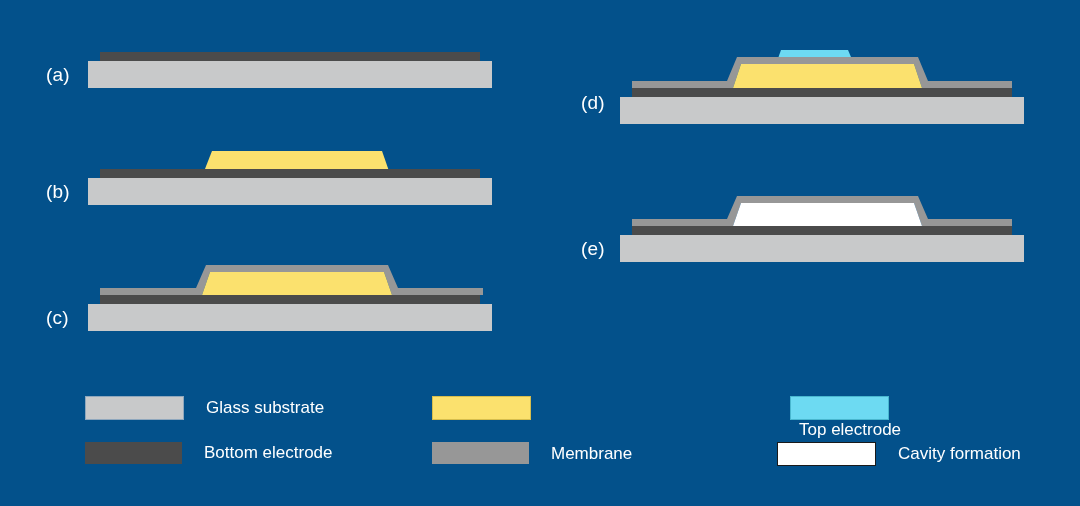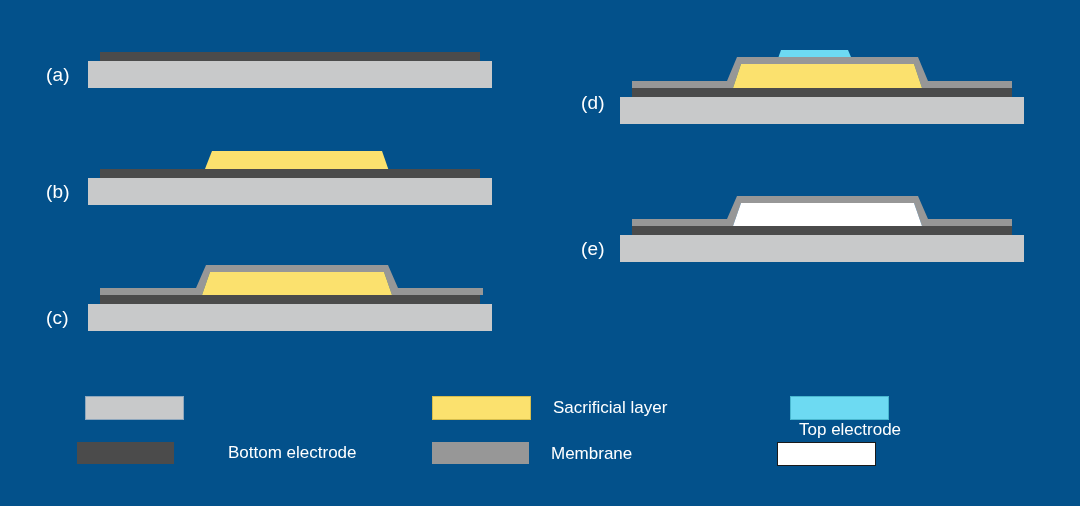--- a/index.html
+++ b/index.html
@@ -91,37 +91,38 @@
 </svg>
 
 <div class="panel-label" style="left:46px; top:64px;">(a)</div>
 <div class="panel-label" style="left:46px; top:181px;">(b)</div>
 <div class="panel-label" style="left:46px; top:307px;">(c)</div>
 <div class="panel-label" style="left:581px; top:92px;">(d)</div>
 <div class="panel-label" style="left:581px; top:238px;">(e)</div>
 
 <div class="legend-item" style="left:85px; top:396px;">
   <div class="legend-swatch" style="background:#c8c9ca; border:1px solid #8fa7bd;"></div>
+  <div class="legend-text">Glass substrate</div>
 </div>
 
-<div class="legend-item" style="left:77px; top:442px;gap:32px;">
+<div class="legend-item" style="left:85px; top:442px;">
   <div class="legend-swatch" style="background:#4b4b4b;"></div>
   <div class="legend-text">Bottom electrode</div>
 </div>
 
 <div class="legend-item" style="left:432px; top:396px;">
   <div class="legend-swatch" style="background:#fbe16e; border:1px solid #d6bd4d;"></div>
-  <div class="legend-text">Sacrificial layer</div>
 </div>
 
 <div class="legend-item" style="left:432px; top:442px;align-items:flex-end;">
   <div class="legend-swatch" style="background:#979797;"></div>
   <div class="legend-text">Membrane</div>
 </div>
 
 <div class="legend-item" style="left:777px; top:396px;flex-direction:column;">
   <div class="legend-swatch" style="background:#6ddaf2; border:1px solid #49b7cf;"></div>
   <div class="legend-text">Top electrode</div>
 </div>
 
 <div class="legend-item" style="left:777px; top:442px;">
   <div class="legend-swatch" style="background:#ffffff; border:1.5px solid #1a1a1a;"></div>
+  <div class="legend-text">Cavity formation</div>
 </div>
 
 </body></html>

